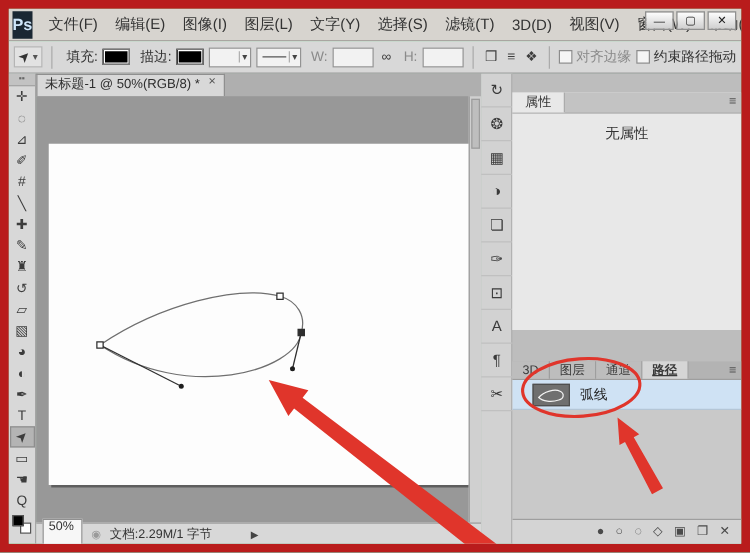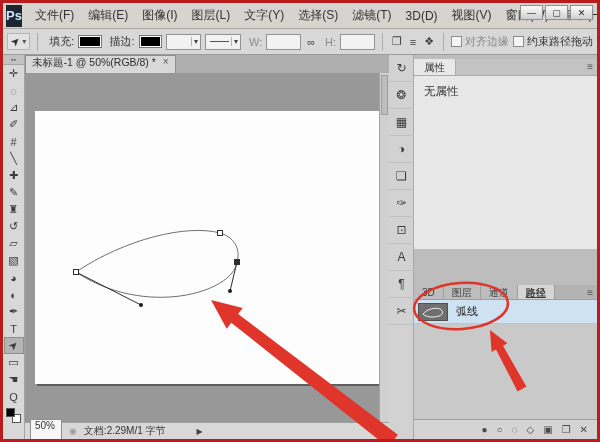--- a/index.html
+++ b/index.html
@@ -1,18 +1,18 @@
 <!DOCTYPE html>
 <html><head>
 <meta charset="utf-8">
 <style>
   html,body{margin:0;padding:0;background:#888;}
   .window{position:relative;width:600px;height:442px;background:#86efac;
     font-family:"Liberation Sans","DejaVu Sans",sans-serif;font-size:11px;color:#333;
-    overflow:hidden;border:3px solid #b91c1c;box-sizing:border-box;}
+    overflow:hidden;border:7px solid #b91c1c;box-sizing:border-box;}
   *{box-sizing:border-box;}
 
   
   .menubar{position:absolute;top:0;left:0;right:0;height:26px;background:#D7D4CF;
     border-bottom:1px solid #A9A6A1;display:flex;align-items:center;}
   .ps-logo{width:27px;height:22px;background:#1A2733;color:#CFE6FA;font-weight:bold;
     display:flex;align-items:center;justify-content:center;margin:0 6px 0 3px;font-size:13px;}
   .menu-item{padding:0 7px;font-size:12px;white-space:nowrap;}
   .win-controls{position:absolute;right:4px;top:2px;display:flex;gap:2px;}
   .win-btn{width:23px;height:15px;border:1px solid #8F8F8F;background:linear-gradient(#FDFDFD,#CFCFCF);
@@ -65,30 +65,30 @@
     border-top:1px solid #9E9E9E;display:flex;align-items:center;gap:7px;font-size:10px;padding:0 5px;color:#333;}
   .zoom-box{background:#F7F7F7;border:1px solid #909090;padding:0 4px;height:25px;line-height:12px;min-width:32px;}
   .status-icn{color:#9A9A9A;font-size:9px;}
   .status-expand{margin-left:24px;color:#444;font-size:8px;}
 
   
   .dock{position:absolute;right:0;top:52px;bottom:0;width:208px;background:#BDBDBD;}
   .strip{position:absolute;left:0;top:0;bottom:0;width:25px;background:#D2D2D2;border-right:1px solid #A8A8A8;}
   .strip-icon{width:25px;height:27px;display:flex;align-items:center;justify-content:center;
     font-size:12px;color:#3A3A3A;border-bottom:1px solid #C0C0C0;}
-  .props-panel{position:absolute;left:25px;right:0;top:4px;height:190px;background:#E8E8E8;}
+  .props-panel{position:absolute;left:25px;right:0;top:15px;height:190px;background:#E8E8E8;text-align:center;}
   .panel-tabbar{position:relative;height:17px;background:#C3C3C3;display:flex;border-bottom:1px solid #ABABAB;}
   .panel-tab{background:#E8E8E8;padding:0 10px;font-size:10.5px;line-height:16px;border-right:1px solid #ABABAB;}
   .panel-menu{position:absolute;right:4px;top:2px;font-size:10px;color:#555;}
   .props-content{position:absolute;top:17px;bottom:0;left:0;right:0;background:#E8E8E8;padding:8px 10px;font-size:11.5px;}
   .paths-panel{position:absolute;left:25px;right:0;top:230px;bottom:0;background:#C9C9C9;}
   .group-tabbar{position:relative;height:15px;background:#B3B3B3;display:flex;border-bottom:1px solid #9E9E9E;}
   .group-tab{padding:0 8px;font-size:10px;line-height:15px;background:#BDBDBD;border-right:1px solid #9E9E9E;color:#3A3A3A;text-align:center;}
   .group-tab.active{background:#D6D6D6;font-weight:bold;text-decoration:underline;}
-  .path-row{height:24px;background:#CFE2F4;display:flex;align-items:center;gap:8px;padding:0 4px;
+  .path-row{height:24px;background:#CFE2F4;display:flex;align-items:center;gap:8px;padding:0 16px;
     border-bottom:1px solid #B5C6D6;}
   .path-thumb{width:30px;height:18px;background:#6F6F6F;border:1px solid #4F4F4F;flex:none;
     display:flex;align-items:center;justify-content:center;}
   .path-name{font-size:11px;color:#222;}
   .paths-bottom{position:absolute;bottom:0;left:0;right:0;height:20px;background:#D4D4D4;
     border-top:1px solid #9E9E9E;display:flex;justify-content:flex-end;gap:9px;padding:0 9px;
     align-items:center;font-size:10px;color:#4A4A4A;}
 
   
   .overlay{position:absolute;left:0;top:0;width:600px;height:442px;pointer-events:none;z-index:50;}

